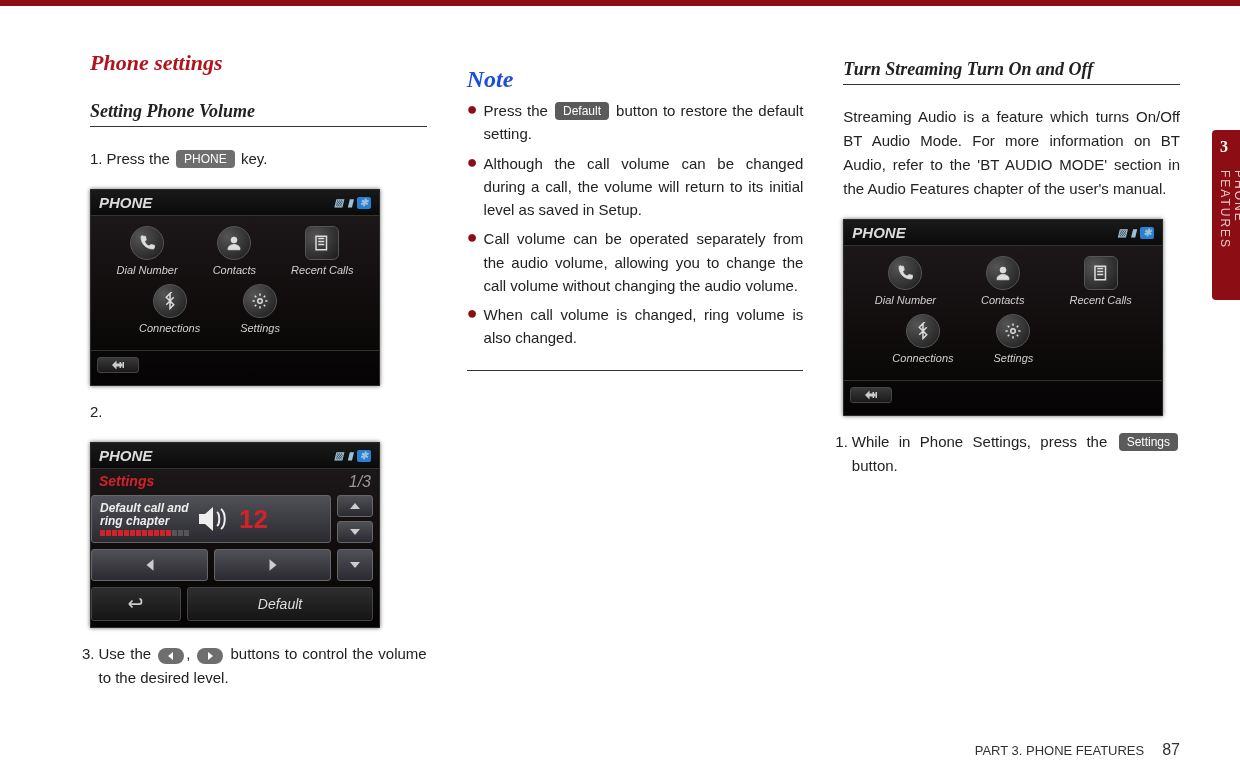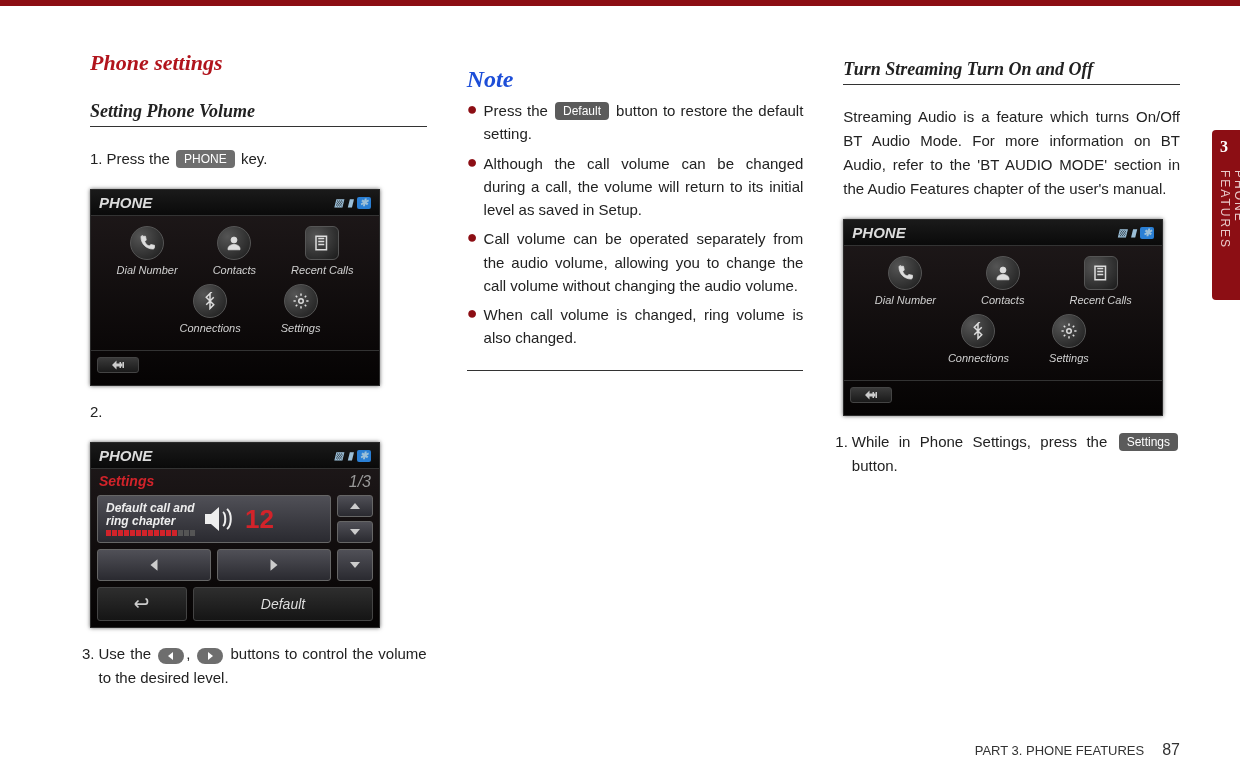--- a/index.html
+++ b/index.html
@@ -66,42 +66,42 @@
     font-family: Arial, sans-serif;
     margin: 8px 0 14px 0;
     box-shadow: 0 0 4px rgba(0,0,0,0.6);
   }
   .dev-header { display:flex; justify-content:space-between; align-items:center; padding:4px 8px; font-style:italic; font-weight:bold; font-size:15px; background:linear-gradient(#1a1a1a,#0a0a0a); border-bottom:1px solid #333;}
   .status-icons { display:flex; gap:4px; align-items:center;}
   .status-icons span { font-size:10px; color:#9bbfd8;}
   .bt-ic { background:#2a7fd4; color:#fff; width:14px; height:12px; display:inline-flex; align-items:center; justify-content:center; font-size:9px; border-radius:2px;}
   .dev-body { padding: 10px 8px 8px 8px; }
   .icon-row { display:flex; justify-content:space-around; margin-bottom:8px;}
-  .icon-row.row2 { justify-content:center; gap:40px; padding-left:40px; padding-right:10px;}
+  .icon-row.row2 { justify-content:flex-start; gap:40px; padding-left:40px; padding-right:10px;}
   .app-item { display:flex; flex-direction:column; align-items:center; gap:4px; font-size:11px; font-style:italic; color:#d0d0d0;}
   .app-icon {
     width:34px; height:34px; border-radius:50%;
     background: radial-gradient(circle at 30% 30%, #555, #1a1a1a);
     border:1px solid #555;
     display:flex; align-items:center; justify-content:center;
     color:#ddd;
   }
   .app-icon svg { width:18px; height:18px; fill:#ddd; stroke:#ddd;}
   .dev-footer-row { display:flex; align-items:stretch; border-top:1px solid #333;}
   .back-btn {
     width:42px; background:linear-gradient(#3a3a3a,#1a1a1a);
     display:flex; align-items:center; justify-content:center;
     border:1px solid #444; margin:6px 6px 6px 0; border-radius:3px;
   }
   .back-btn svg { width:18px; height:14px; fill:#ccc;}
   
   .settings-bar { display:flex; justify-content:space-between; padding:4px 8px; font-size:14px; }
   .settings-bar .lbl { color:#d2232a; font-style:italic; font-weight:bold;}
   .settings-bar .pager { color:#999; font-size:16px; font-style:italic;}
-  .vol-panel { padding: 0 6px 6px 6px;}
+  .vol-panel { padding: 0 6px 6px 0;}
   .vol-row1 { display:flex; gap:6px; align-items:stretch; margin-bottom:6px;}
   .vol-main {
     flex:1; background:linear-gradient(#505057,#2a2a30); border:1px solid #666; border-radius:3px;
     display:flex; align-items:center; padding:6px 8px; gap:8px;
   }
   .vol-label { font-size:12px; font-weight:bold; line-height:1.1; font-style:italic; color:#eee;}
   .vol-speaker { width:34px; height:30px; }
   .vol-num { font-size:26px; color:#d2232a; font-weight:bold; }
   .vol-bars { display:flex; gap:1px; margin-top:2px;}
   .vol-bars span { width:5px; height:6px; background:#d2232a; display:block;}

